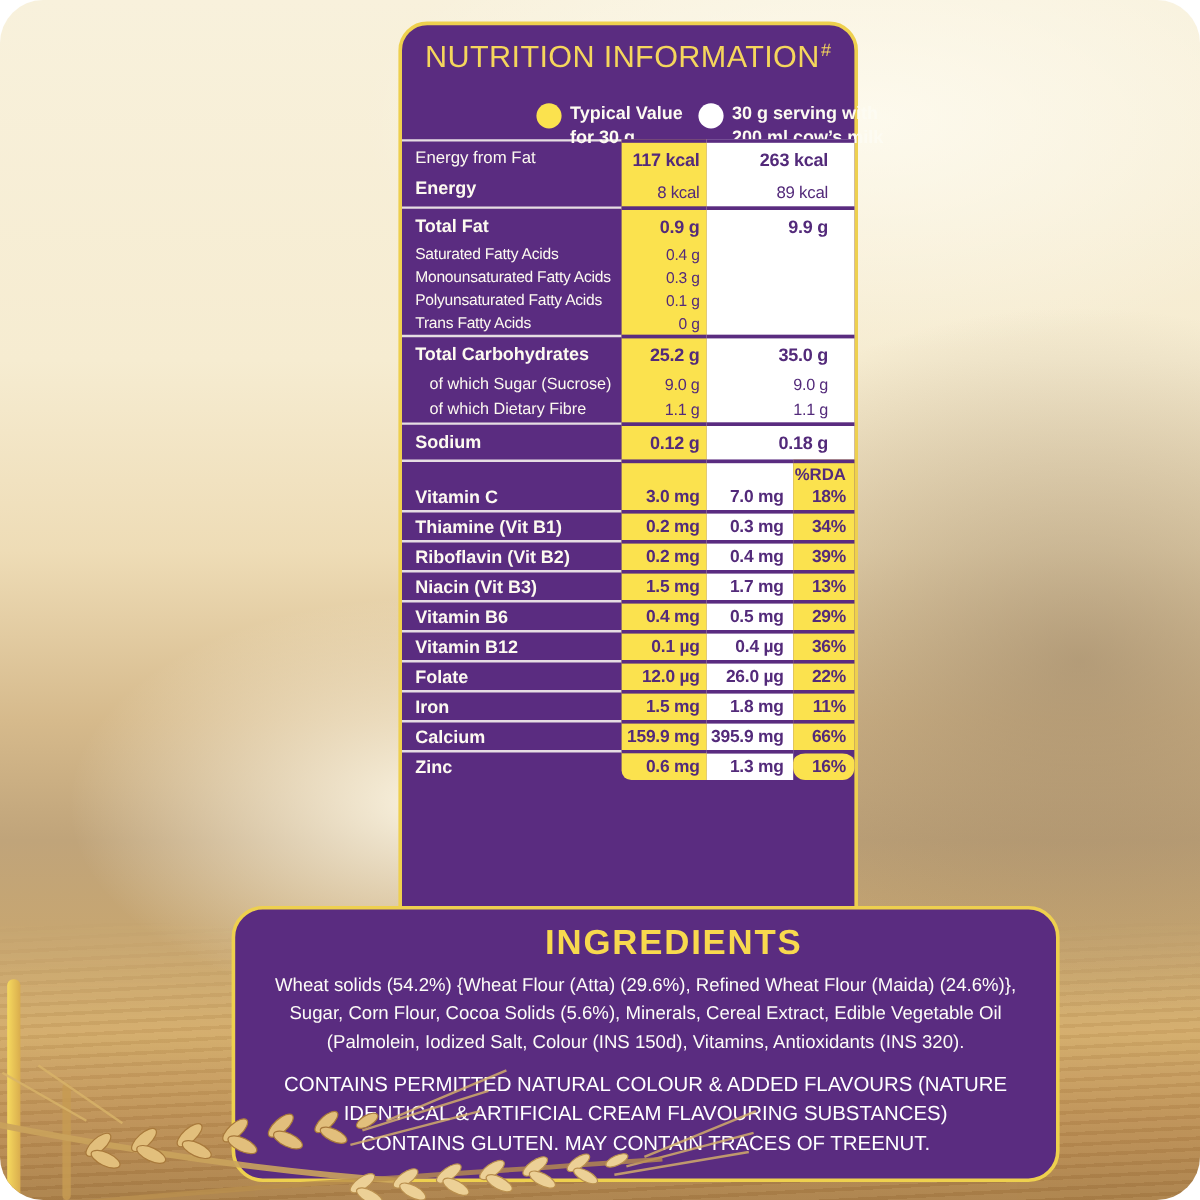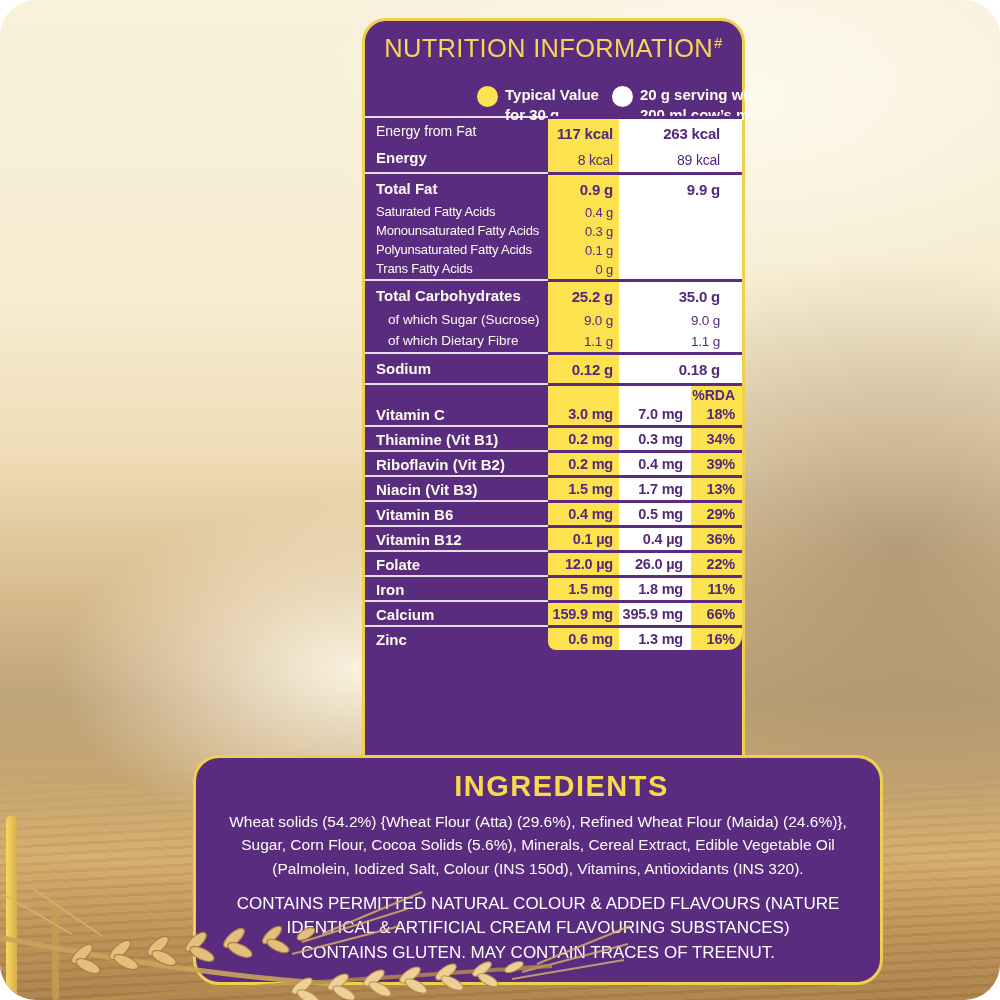--- a/index.html
+++ b/index.html
@@ -9,21 +9,21 @@
       radial-gradient(42% 24% at 36% 67%, rgba(255,250,234,.9), rgba(255,250,234,0) 72%),
       radial-gradient(55% 42% at 90% 55%, rgba(144,121,92,.55), rgba(144,121,92,0) 70%),
       radial-gradient(60% 28% at 72% 10%, rgba(255,253,244,.75), rgba(255,253,244,0) 70%),
       linear-gradient(180deg,#f8f1dc 0%,#f6ecd1 30%,#eedcb6 46%,#d6ba8c 60%,#c0a47a 70%,#c7a671 78%,#d2ab6a 86%,#ba8d53 94%,#a97f49 100%);
   }
   .wood{position:absolute;left:0;right:0;bottom:0;height:235px;opacity:.6;
     background:repeating-linear-gradient(177deg, rgba(118,76,36,.12) 0 3px, rgba(255,232,185,.12) 3px 9px);
     -webkit-mask:linear-gradient(to bottom, transparent, #000 35%);
             mask:linear-gradient(to bottom, transparent, #000 35%);}
   
-  .npanel{position:absolute;left:362px;top:18px;width:383px;height:914px;box-sizing:border-box;
+  .npanel{position:absolute;left:332px;top:18px;width:383px;height:914px;box-sizing:border-box;
     background:#5a2c80;border:3px solid #eed04e;border-radius:24px;z-index:3;}
   .ntitle{margin-top:13px;text-align:center;color:#f5d65c;font-size:25.5px;letter-spacing:.3px;white-space:nowrap;}
   .ntitle .sup{font-size:15px;vertical-align:9px;margin-left:1px;}
   .legend{position:absolute;top:64px;left:112px;display:flex;gap:13px;color:#fdfbf2;}
   .lg-item{display:flex;align-items:flex-start;}
   .dot{width:21px;height:21px;border-radius:50%;margin:1px 7px 0 0;flex:0 0 auto;}
   .dot.y{background:#fbe24e;}
   .dot.w{background:#ffffff;}
   .lg-txt{font-size:15px;font-weight:bold;line-height:20px;white-space:nowrap;}
   .ntable{position:absolute;top:95px;left:0;width:377px;}
@@ -45,21 +45,21 @@
   .lbl.subi{padding-left:12px;}
   .vmain{height:22px;font-weight:bold;font-size:14.5px;}
   .hdr{height:17px;font-size:14px;font-weight:bold;justify-content:flex-end;color:#532a7a;}
   .v1 .val,.v1b .val{padding-right:6px;}
   .v2 .val{padding-right:22px;}
   .v2b .val{padding-right:8px;}
   .rcol .val,.rcol .hdr{padding-right:7px;}
   .vrow .lcol{display:flex;flex-direction:column;justify-content:flex-end;padding-bottom:0;}
   .vrow .lbl{font-size:15px;font-weight:bold;}
   .vrow.last .v1b{border-bottom-left-radius:8px;}
-  .vrow.last .rcol{border-bottom-right-radius:14px;}
+  .vrow.last .rcol{border-bottom-right-radius:14px;border-radius:10px;}
   .footnote{position:absolute;left:13px;bottom:7px;color:#f8dc52;font-size:14.5px;font-weight:bold;}
   .footnote .sup{font-size:10px;vertical-align:5px;}
   
   .ipanel{position:absolute;left:193px;top:755px;width:690px;height:230px;box-sizing:border-box;
     background:#5a2c80;border:3px solid #eed04e;border-radius:26px;z-index:5;text-align:center;}
   .ititle{margin-top:12px;color:#f8d94e;font-size:29px;font-weight:bold;letter-spacing:1.5px;padding-left:47px;}
   .ipara{margin:7px auto 0;width:652px;color:#fdfcf7;font-size:15.5px;line-height:1.5;}
   .iallergen{margin:12px auto 0;width:624px;color:#ffffff;font-size:17px;line-height:1.45;}
   
   .wheat{position:absolute;left:-8px;bottom:-4px;z-index:6;}
@@ -80,21 +80,21 @@
       <div class="lg-item">
         <span class="dot y"></span>
         <span class="lg-txt">
           <div>Typical Value</div>
           <div>for 30 g</div>
         </span>
       </div>
       <div class="lg-item">
         <span class="dot w"></span>
         <span class="lg-txt">
-          <div>20 g serving with</div>
+          <div>30 g serving with</div>
           <div>200 ml cow’s milk</div>
         </span>
       </div>
     </div>
     <div class="ntable">
         <div class="block">
           <div class="lcol">
             <div class="ln lbl subx">Energy from Fat</div>
             <div class="ln lbl main">Energy</div>
           </div>

